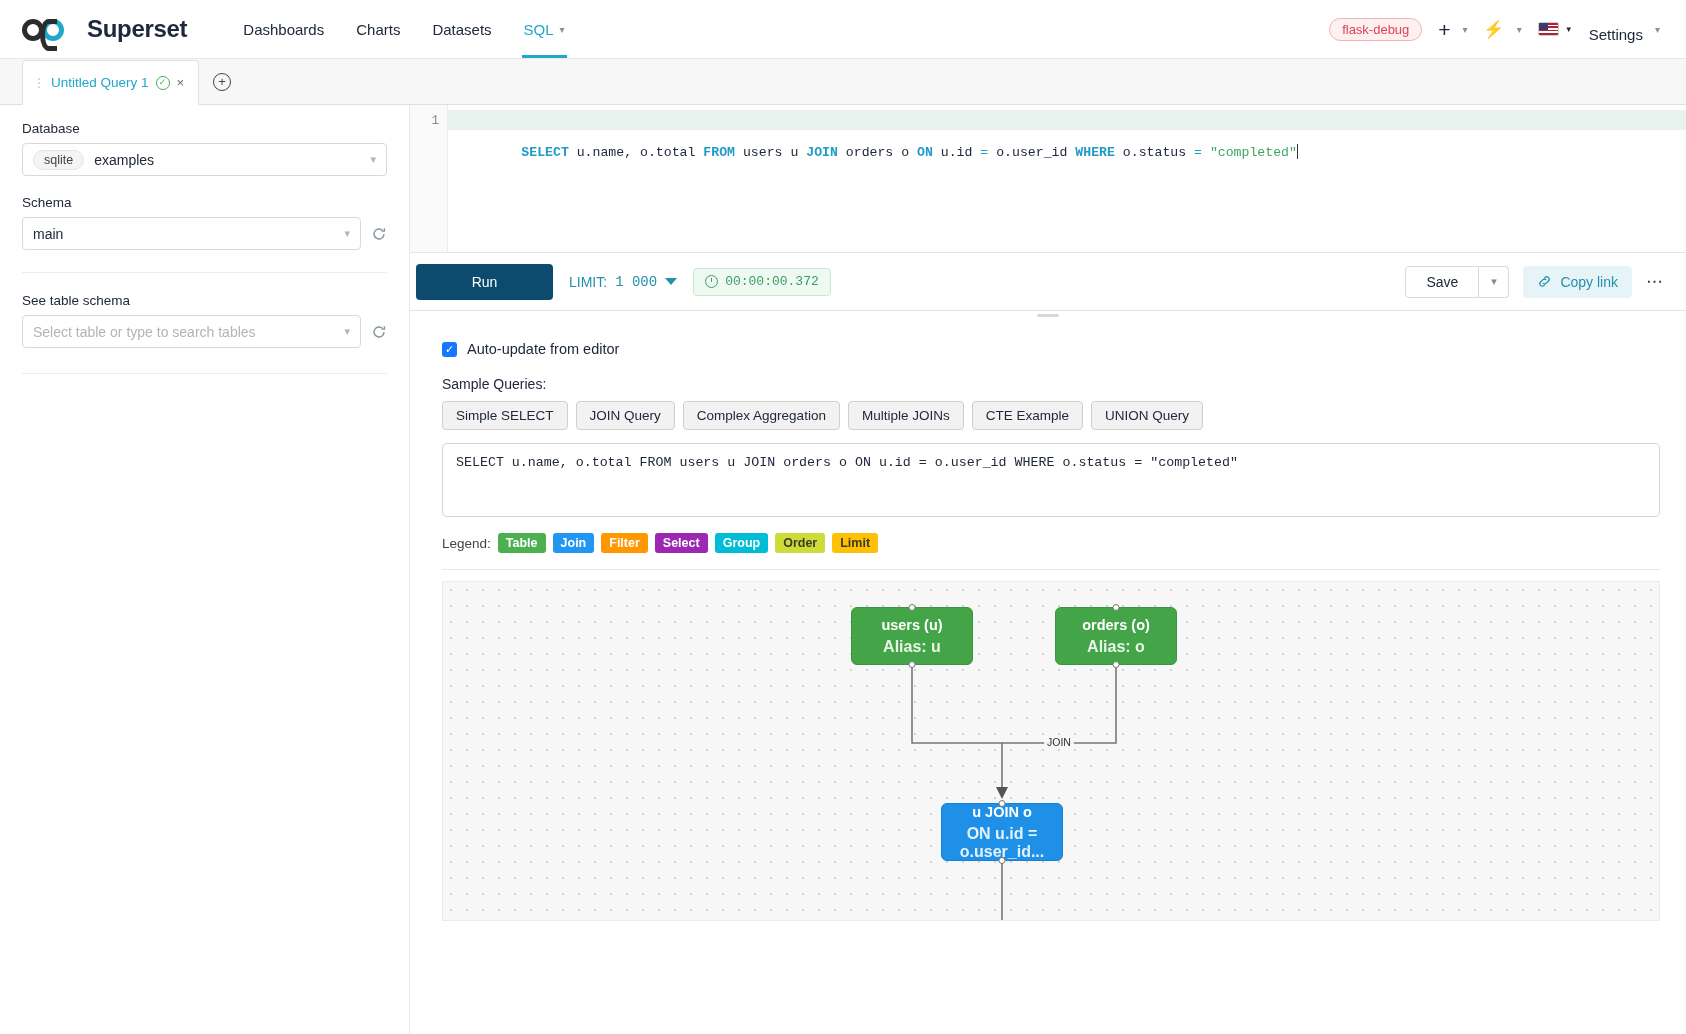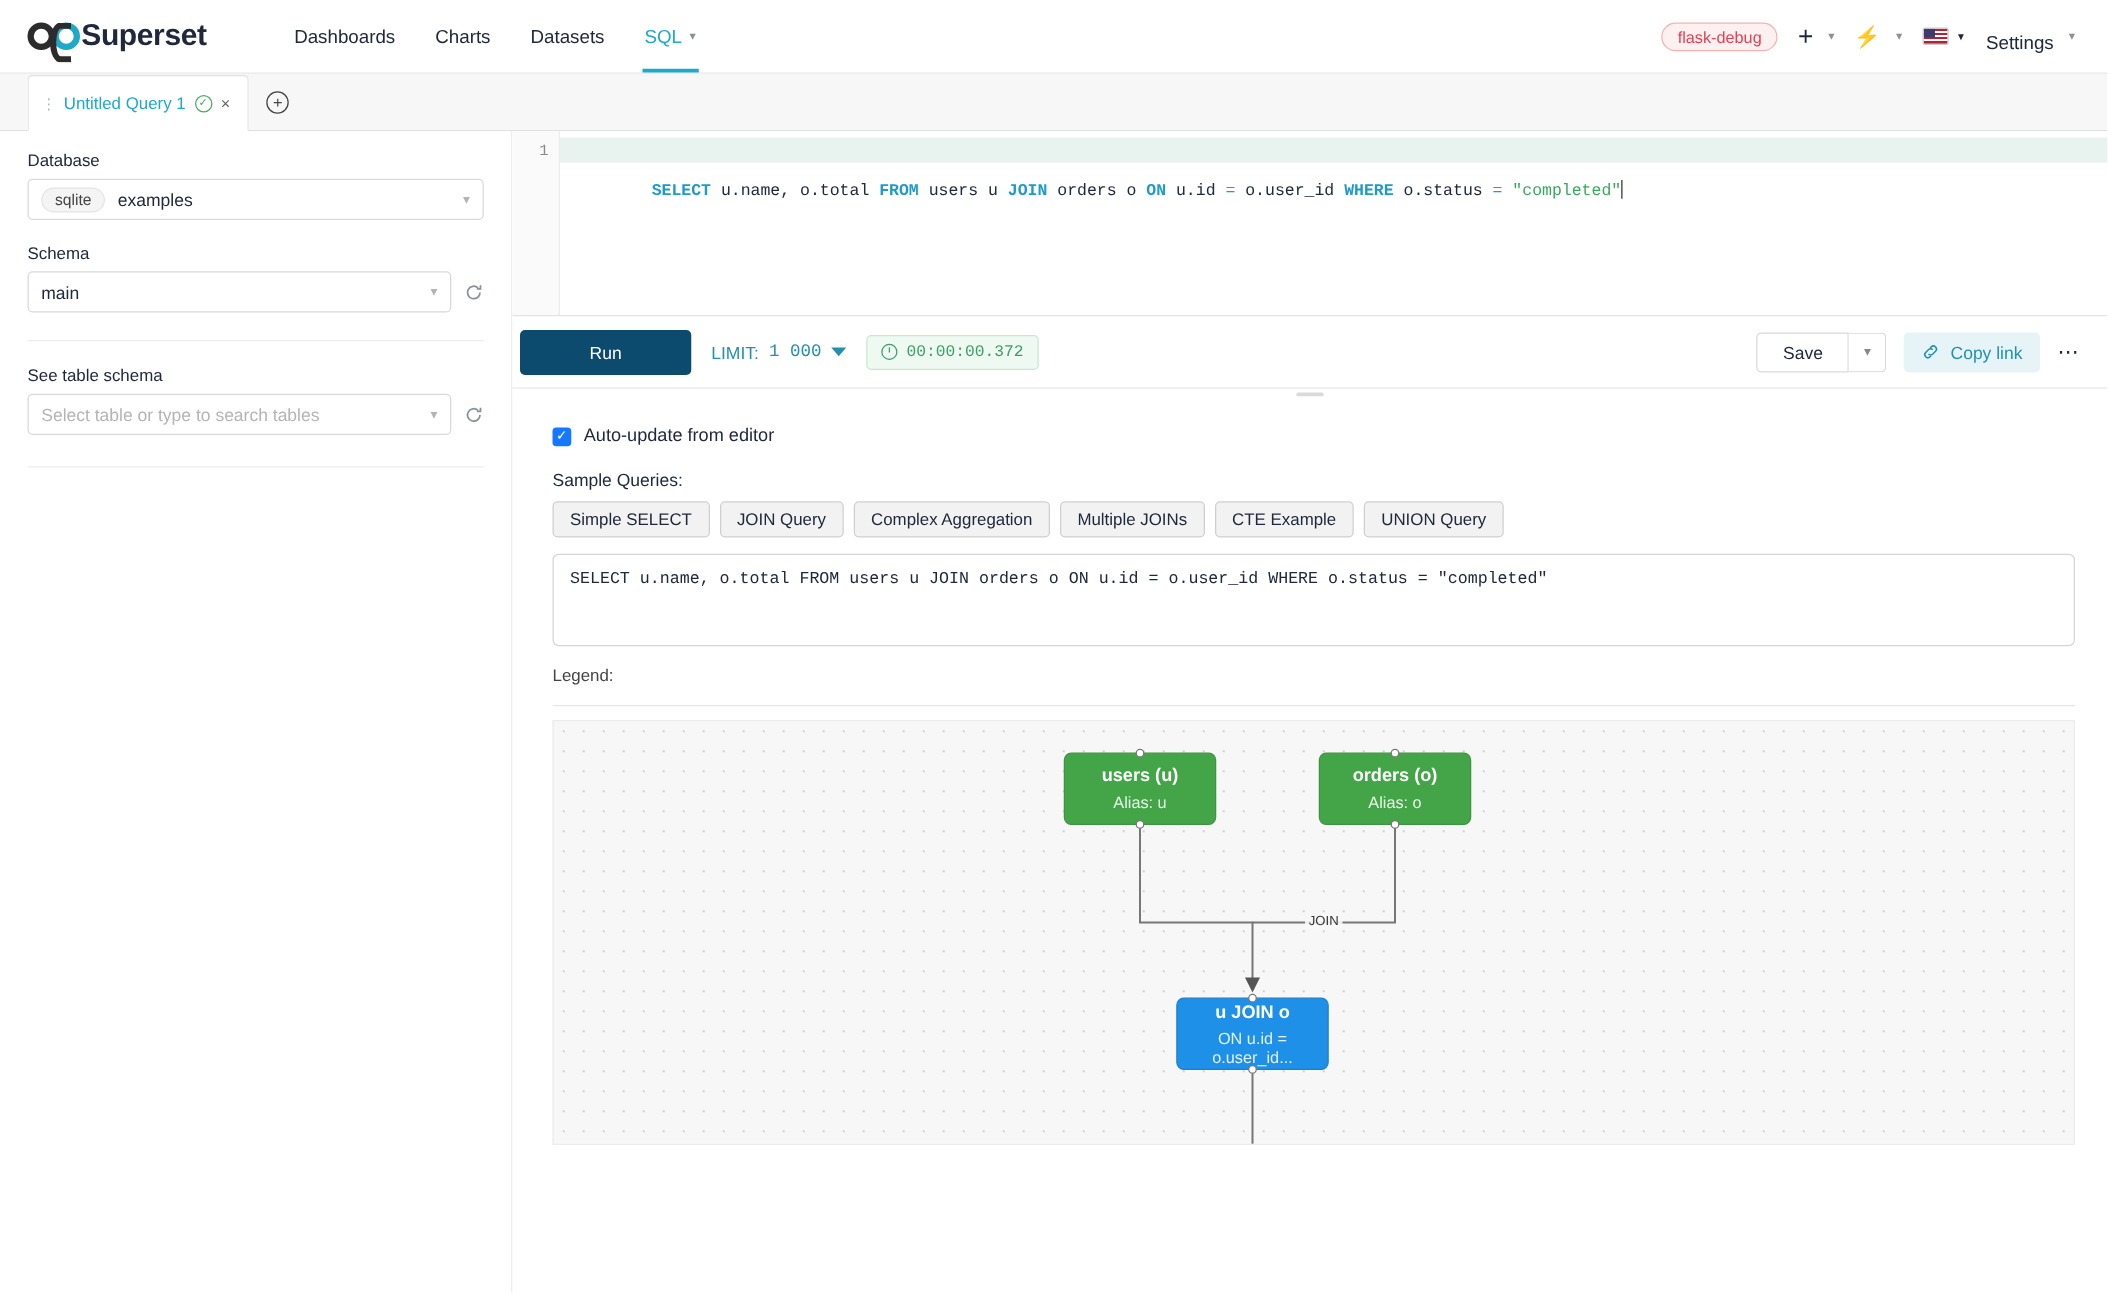--- a/index.html
+++ b/index.html
@@ -15,21 +15,21 @@
   
   .topnav {
     height: 59px;
     border-bottom: 1px solid #e8e8e8;
     display: flex;
     align-items: center;
     padding: 0 26px 0 22px;
     background: #fff;
     position: relative;
   }
-  .brand { display: flex; align-items: center; gap: 1px; margin-right: 54px; }
+  .brand { display: flex; align-items: flex-end; gap: 23px; margin-right: 40px; }
   .brand-logo { width: 42px; height: 26px; position: relative; }
   .brand-logo .ring {
     position: absolute; top: 2px; width: 22px; height: 22px;
     border-radius: 50%; border: 5px solid #2c2c2c;
   }
   .brand-logo .ring.l { left: 0; }
   .brand-logo .ring.r { right: 0; border-color: #1fa8c9; }
   .brand-logo .ring.r::after {
     content: ""; position: absolute; left: -7px; top: -5px;
     width: 12px; height: 22px; border-radius: 50% 0 0 50%;
@@ -234,21 +234,21 @@
     border: 1px solid #ececec;
     background-image: radial-gradient(#d2d2d2 1px, transparent 1px);
     background-size: 16px 16px;
     position: relative; overflow: hidden;
   }
   .node {
     position: absolute; border-radius: 6px; color: #fff; text-align: center;
     display: flex; flex-direction: column; align-items: center; justify-content: center;
   }
   .node .n-title { font-size: 14.5px; font-weight: bold; }
-  .node .n-sub { font-size: 13px; opacity: 0.88; margin-top: 5px; }
+  .node .n-sub { font-size: 16px; opacity: 0.88; margin-top: 5px; font-weight: bold; }
   .node-green { background: #44a548; border: 1.5px solid #3e9442; }
   .node-blue  { background: #1e90e8; border: 1.5px solid #1a7fcd; }
   .handle {
     position: absolute; width: 7px; height: 7px; background: #fff; border: 1.5px solid #777;
     border-radius: 50%; left: 50%; transform: translateX(-50%);
   }
   .handle.top { top: -4px; }
   .handle.bot { bottom: -4px; }
   .edge-label {
     position: absolute; font-size: 10.5px; color: #333; background: rgba(247,247,247,0.9); padding: 0 3px;
@@ -412,20 +412,29 @@
             <button class="sample-btn">Complex Aggregation</button>
             <button class="sample-btn">Multiple JOINs</button>
             <button class="sample-btn">CTE Example</button>
             <button class="sample-btn">UNION Query</button>
           </div>
 
         <textarea class="sql-textarea" id="sql-textarea" spellcheck="false" style="">SELECT u.name, o.total FROM users u JOIN orders o ON u.id = o.user_id WHERE o.status = "completed"</textarea>
 
         <div class="legend-row">
           <span>Legend:</span>
+          <span id="legend-items" style="display:flex;gap:7px;">
+              <span class="lg" style="background: rgb(76, 175, 80);">Table</span>
+              <span class="lg" style="background: rgb(33, 150, 243);">Join</span>
+              <span class="lg" style="background: rgb(255, 152, 0);">Filter</span>
+              <span class="lg" style="background: rgb(156, 39, 176);">Select</span>
+              <span class="lg" style="background: rgb(0, 188, 212);">Group</span>
+              <span class="lg" style="background: rgb(205, 220, 57); color: rgb(60, 60, 31);">Order</span>
+              <span class="lg" style="background: rgb(255, 193, 7); color: rgb(60, 60, 31);">Limit</span>
+            </span>
         </div>
 
         <div class="hr2"></div>
 
         <div class="canvas" id="graph-canvas">
           <svg id="graph-edges" width="1218" height="340" style="position:absolute;left:0;top:0;">
               <path d="M 469 83 L 469 161 L 559 161 L 559 207" fill="none" stroke="#777" stroke-width="1.6"></path>
               <path d="M 673 83 L 673 161 L 559 161" fill="none" stroke="#777" stroke-width="1.6"></path>
               <path d="M 553 205 L 565 205 L 559 217 Z" fill="#555"></path>
               <path d="M 559 279 L 559 340" fill="none" stroke="#777" stroke-width="1.6"></path>

